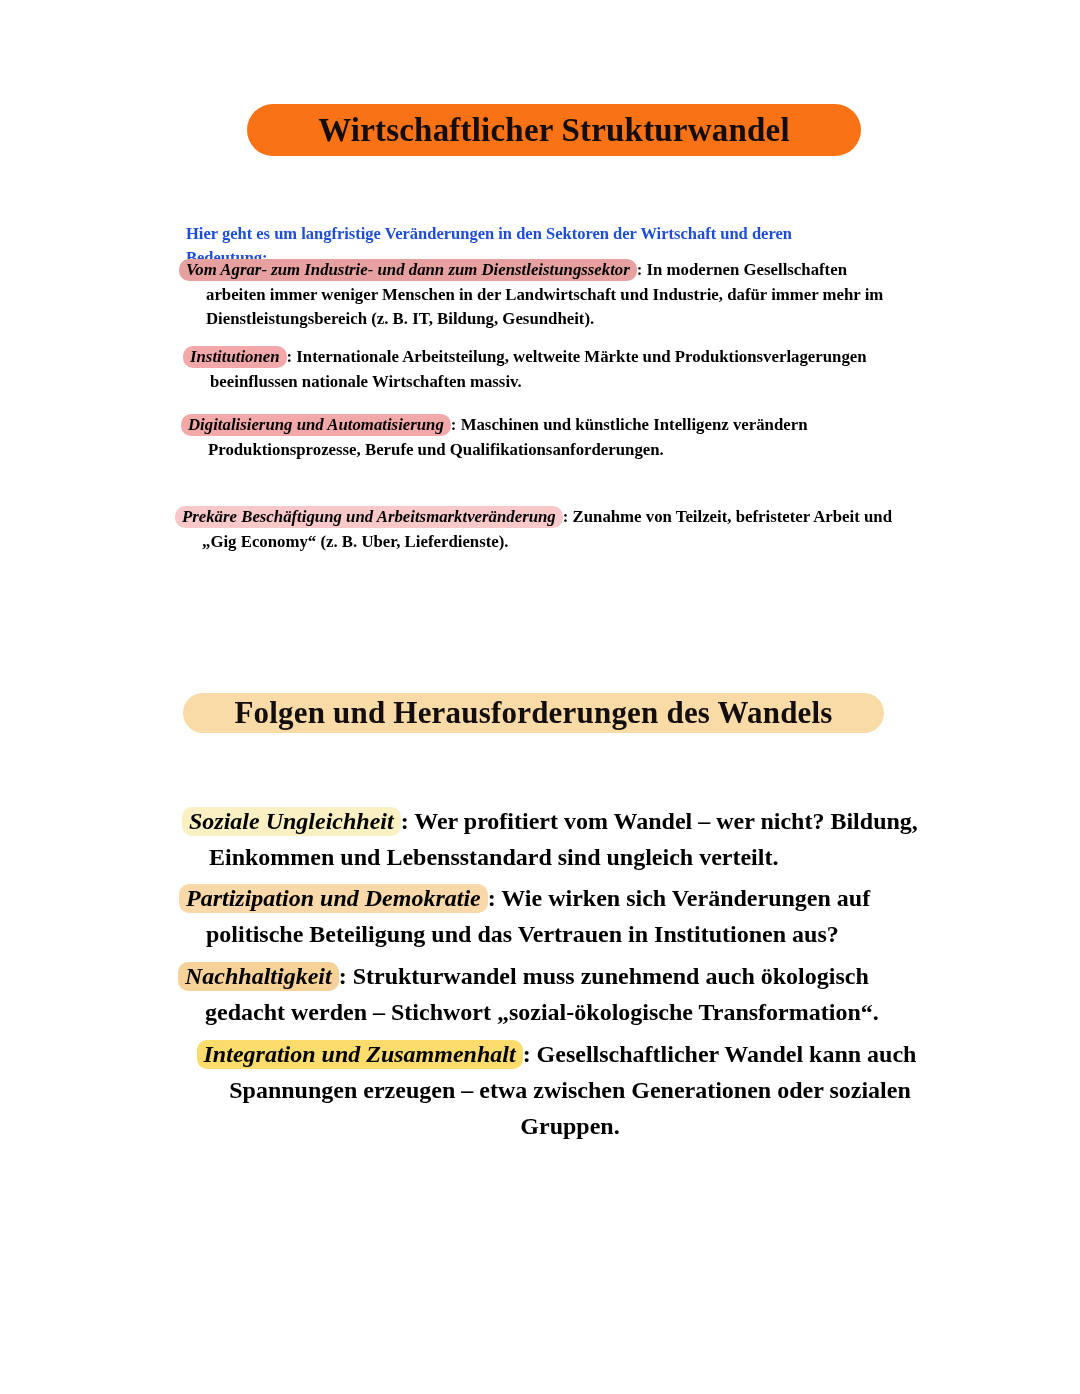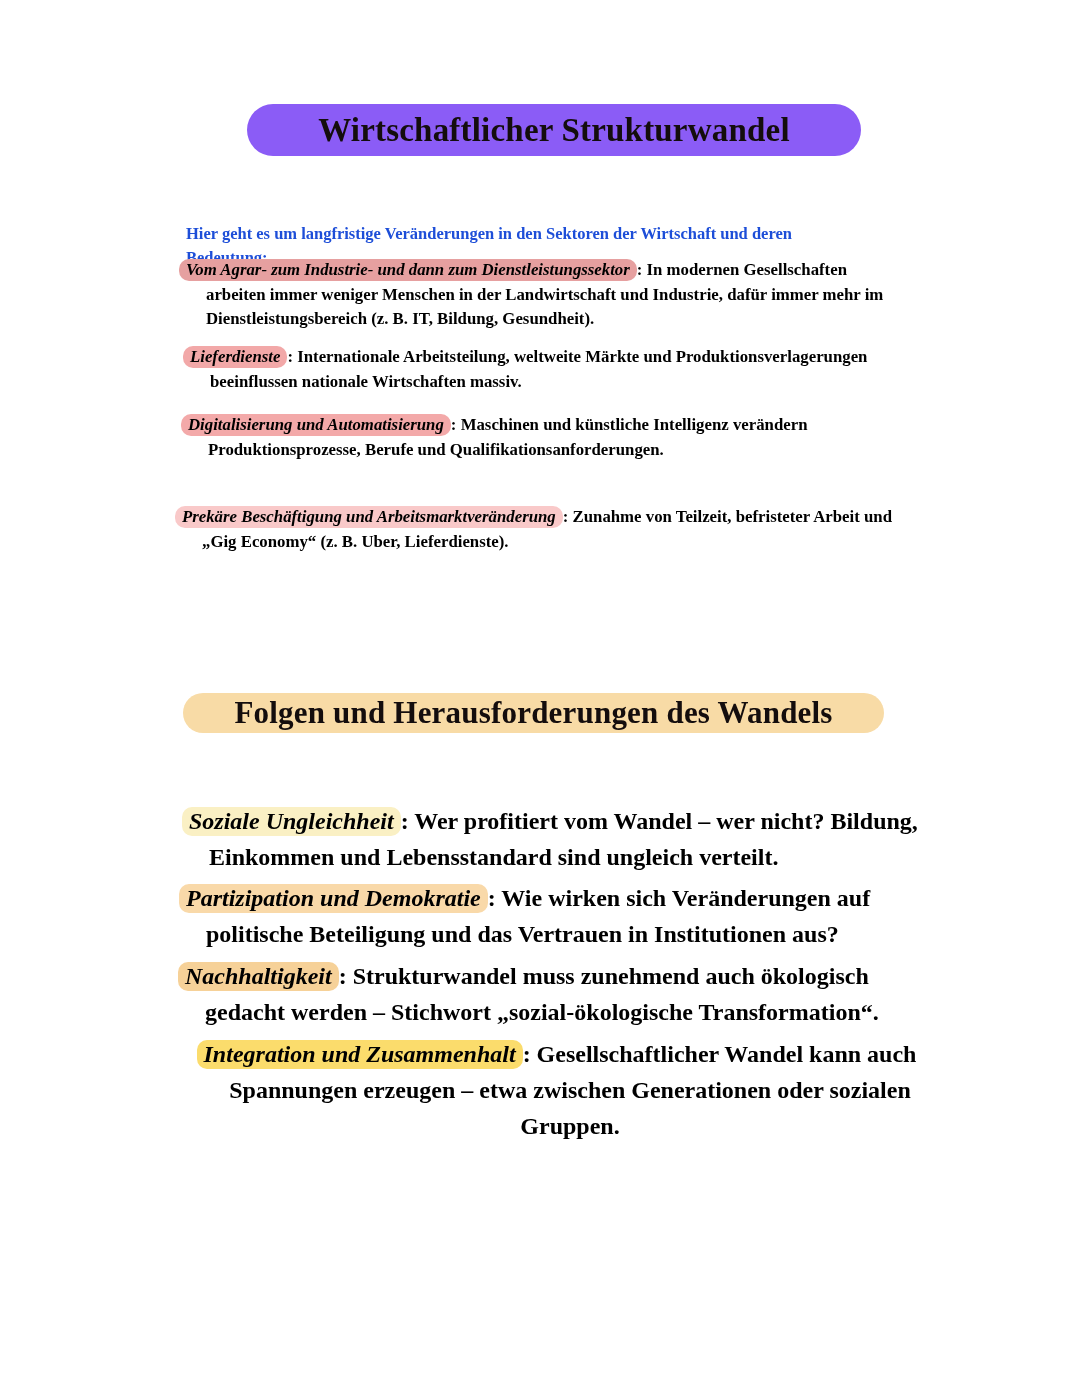--- a/index.html
+++ b/index.html
@@ -32,21 +32,21 @@
     font-weight: bold;
     letter-spacing: 0.2px;
     color: #140d0d;
     white-space: nowrap;
   }
   #heading-1 {
     left: 247px;
     top: 104px;
     width: 614px;
     height: 52px;
-    background: #8b5cf6;
+    background: #f97316;
     font-size: 33px;
   }
   #heading-2 {
     left: 183px;
     top: 693px;
     width: 701px;
     height: 40px;
     background: #f8dba6;
     font-size: 31px;
     font-family: Liberation Serif, serif;
@@ -128,21 +128,21 @@
   <p class="intro">Hier geht es um langfristige Veränderungen in den Sektoren der Wirtschaft und deren Bedeutung:</p>
 
   <div class="bullet" id="bullet-s1-1">
     <span class="body">
       <span class="term hl-rose">Vom Agrar- zum Industrie- und dann zum Dienstleistungssektor</span><span>: In modernen Gesellschaften arbeiten immer weniger Menschen in der Landwirtschaft und Industrie, dafür immer mehr im Dienstleistungsbereich (z. B. IT, Bildung, Gesundheit).</span>
     </span>
   </div>
 
   <div class="bullet" id="bullet-s1-2">
     <span class="body">
-      <span class="term hl-pink">Lieferdienste</span><span>: Internationale Arbeitsteilung, weltweite Märkte und Produktionsverlagerungen beeinflussen nationale Wirtschaften massiv.</span>
+      <span class="term hl-pink">Institutionen</span><span>: Internationale Arbeitsteilung, weltweite Märkte und Produktionsverlagerungen beeinflussen nationale Wirtschaften massiv.</span>
     </span>
   </div>
 
   <div class="bullet" id="bullet-s1-3">
     <span class="body">
       <span class="term hl-pink-mid">Digitalisierung und Automatisierung</span><span>: Maschinen und künstliche Intelligenz verändern Produktionsprozesse, Berufe und Qualifikationsanforderungen.</span>
     </span>
   </div>
 
   <div class="bullet" id="bullet-s1-4">

